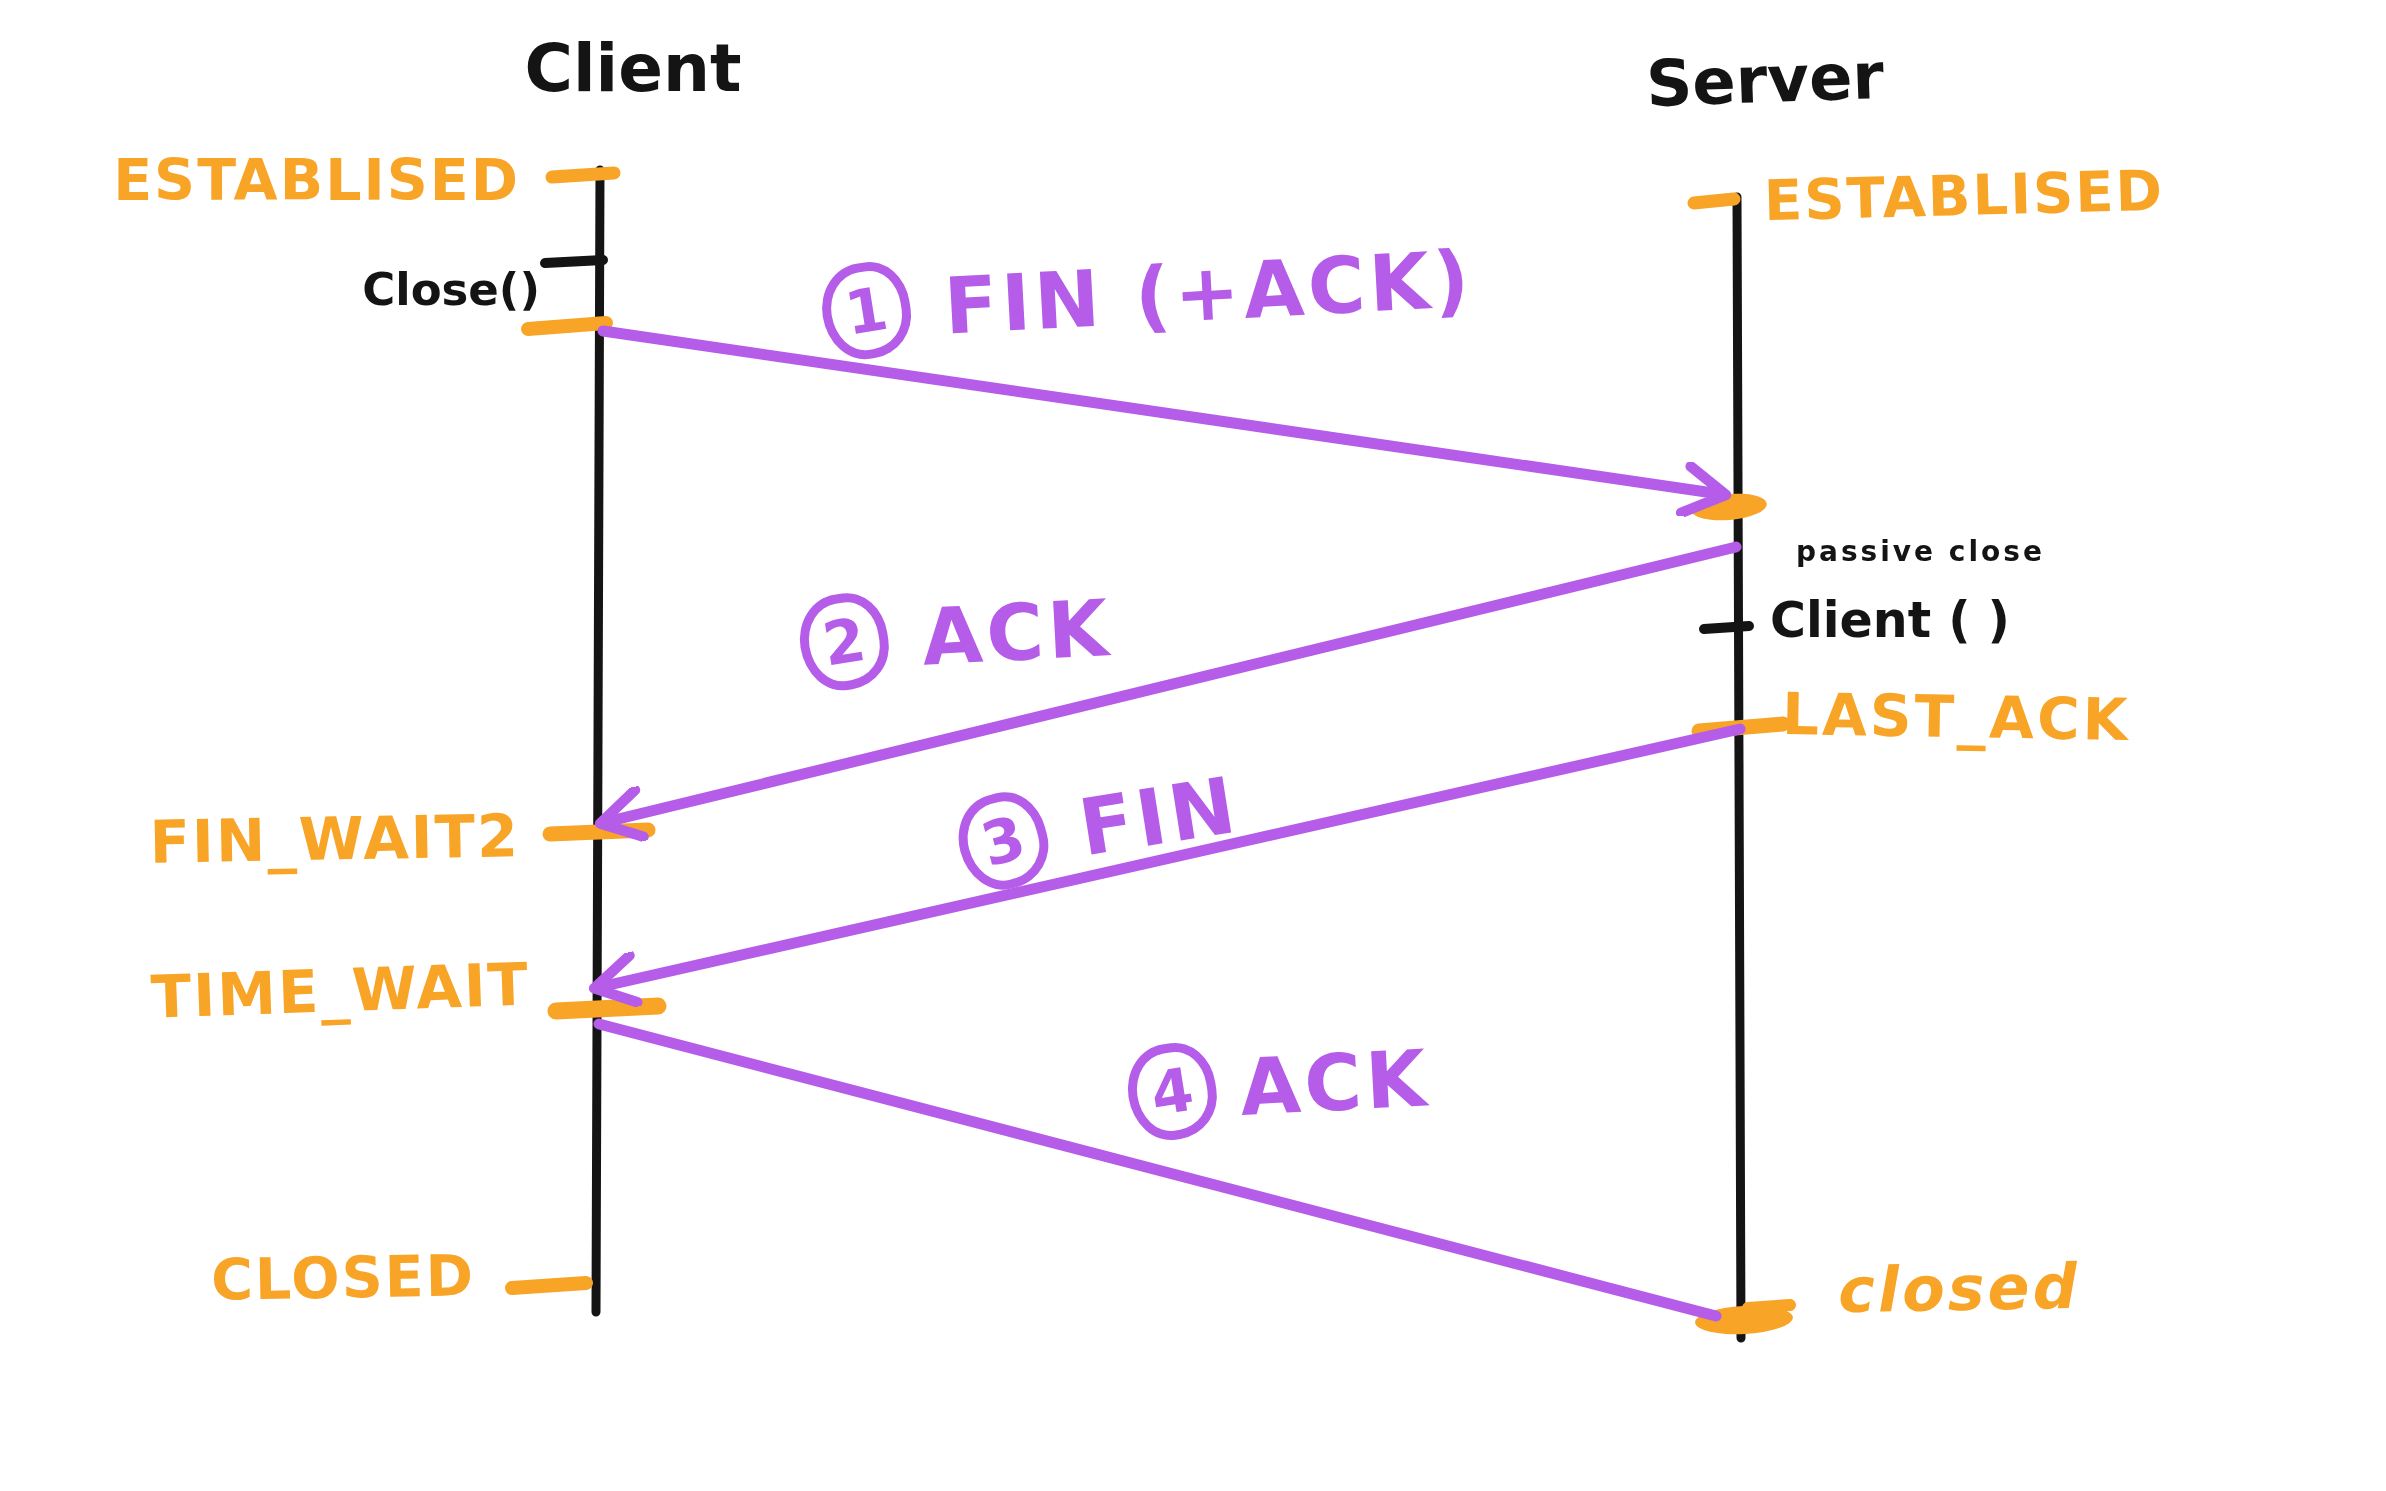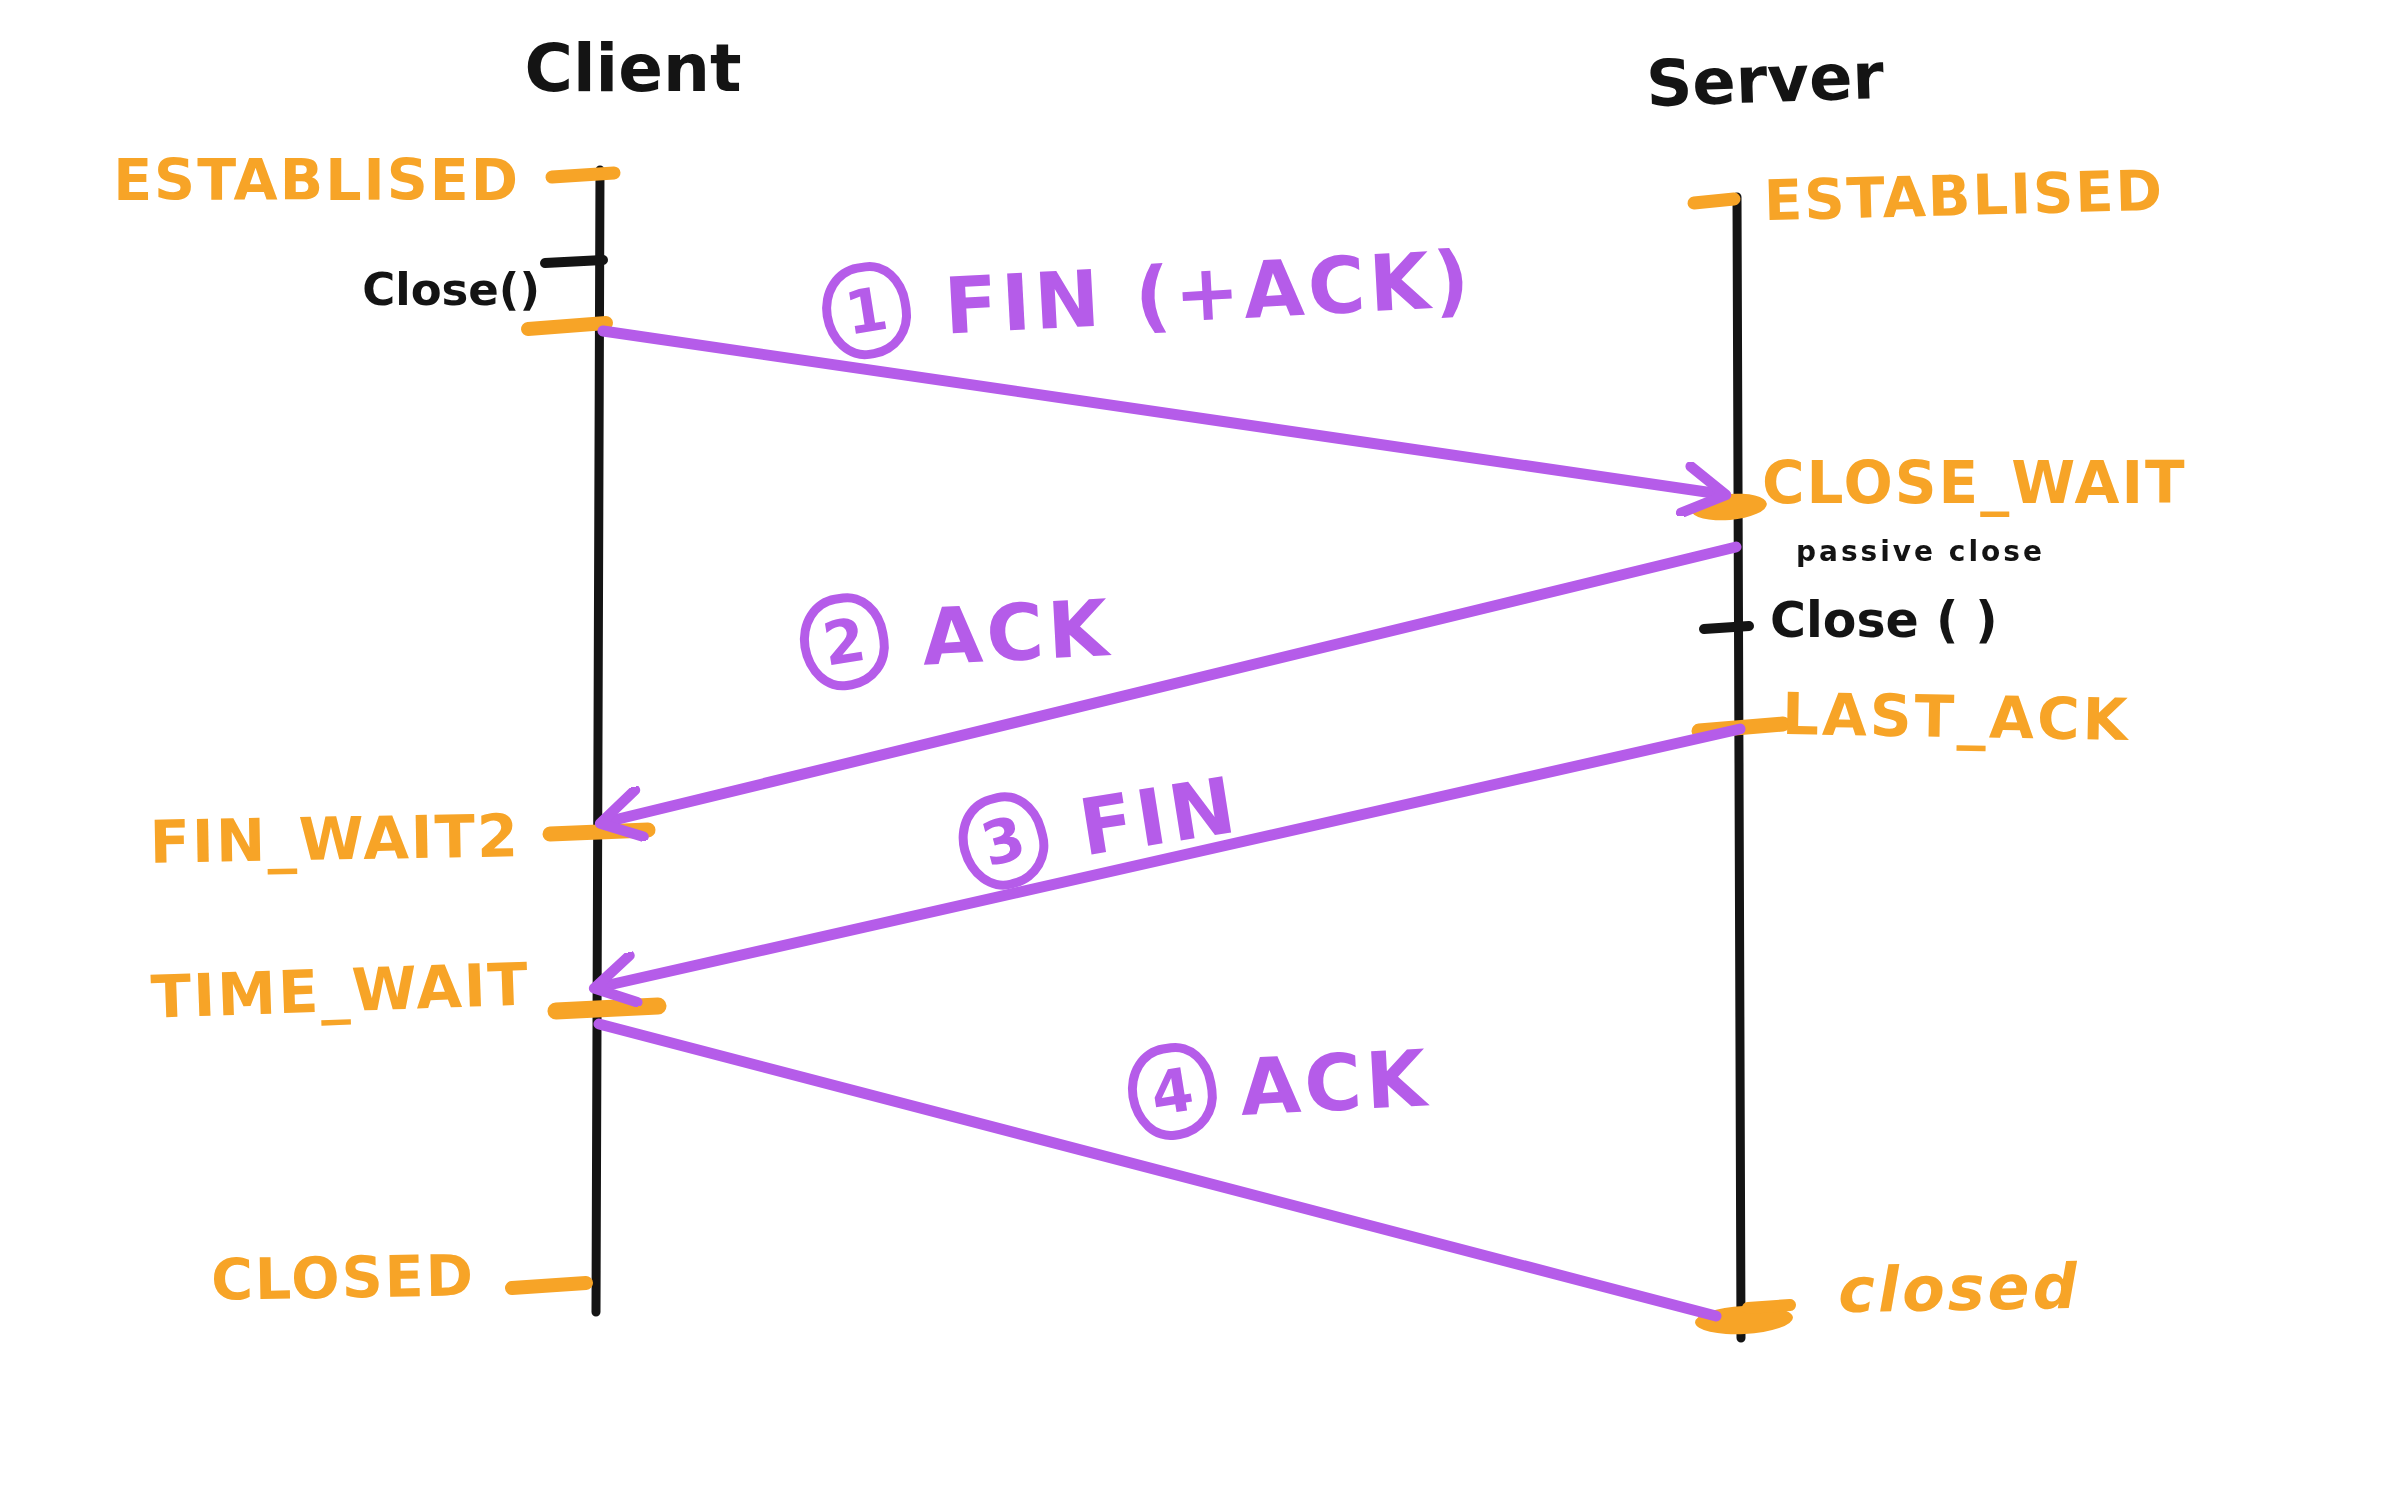--- a/index.html
+++ b/index.html
@@ -88,23 +88,22 @@
   <div class="lbl ink center" style="left:458px; top:36px; width:350px; font-size:66px;">Client</div>
   <div class="lbl ink center" style="left:1610px; top:48px; width:310px; font-size:64px; transform:rotate(-2deg);">Server</div>
 
   <div class="lbl orange right" style="left:95px; top:152px; width:425px; font-size:57px; letter-spacing:2px;">ESTABLISED</div>
   <div class="lbl ink right" style="left:330px; top:234px; width:210px; font-size:45px;margin-top:33px;">Close()</div>
   <div class="lbl orange right" style="left:85px; top:810px; width:435px; font-size:59px; letter-spacing:2px; transform:rotate(-1deg);">FIN_WAIT2</div>
   <div class="lbl orange right" style="left:100px; top:962px; width:430px; font-size:59px; letter-spacing:2px; transform:rotate(-2deg);">TIME_WAIT</div>
   <div class="lbl orange right" style="left:155px; top:1250px; width:320px; font-size:57px; letter-spacing:2px; transform:rotate(-1deg);">CLOSED</div>
 
   <div class="lbl orange" style="left:1764px; top:168px; font-size:56px; letter-spacing:2px; transform:rotate(-1.5deg);">ESTABLISED</div>
-  <div class="lbl orange" style="left:1762px; top:454px; font-size:58px; letter-spacing:2px;">CLOSE_WAIT</div>
   <div class="lbl ink" style="left:1796px; top:538px; font-size:28px; letter-spacing:3px;">passive close</div>
-  <div class="lbl ink" style="left:1770px; top:596px; font-size:49px;">Close ( )</div>
+  <div class="lbl ink" style="left:1770px; top:596px; font-size:49px;">Client ( )</div>
   <div class="lbl orange" style="left:1782px; top:688px; font-size:58px; letter-spacing:3px; transform:rotate(1deg);">LAST_ACK</div>
   <div class="lbl orange" style="left:1838px; top:1258px; font-size:62px; font-style:italic; letter-spacing:3px; transform:rotate(-1deg);">closed</div>
 
   <div class="msg" style="left:822px; top:248px; transform:rotate(-3deg);">
     <span class="numcircle">1</span>
     <span class="msgtext">FIN (+ACK)</span>
   </div>
   <div class="msg" style="left:800px; top:588px; transform:rotate(-3deg);">
     <span class="numcircle">2</span>
     <span class="msgtext">ACK</span>

